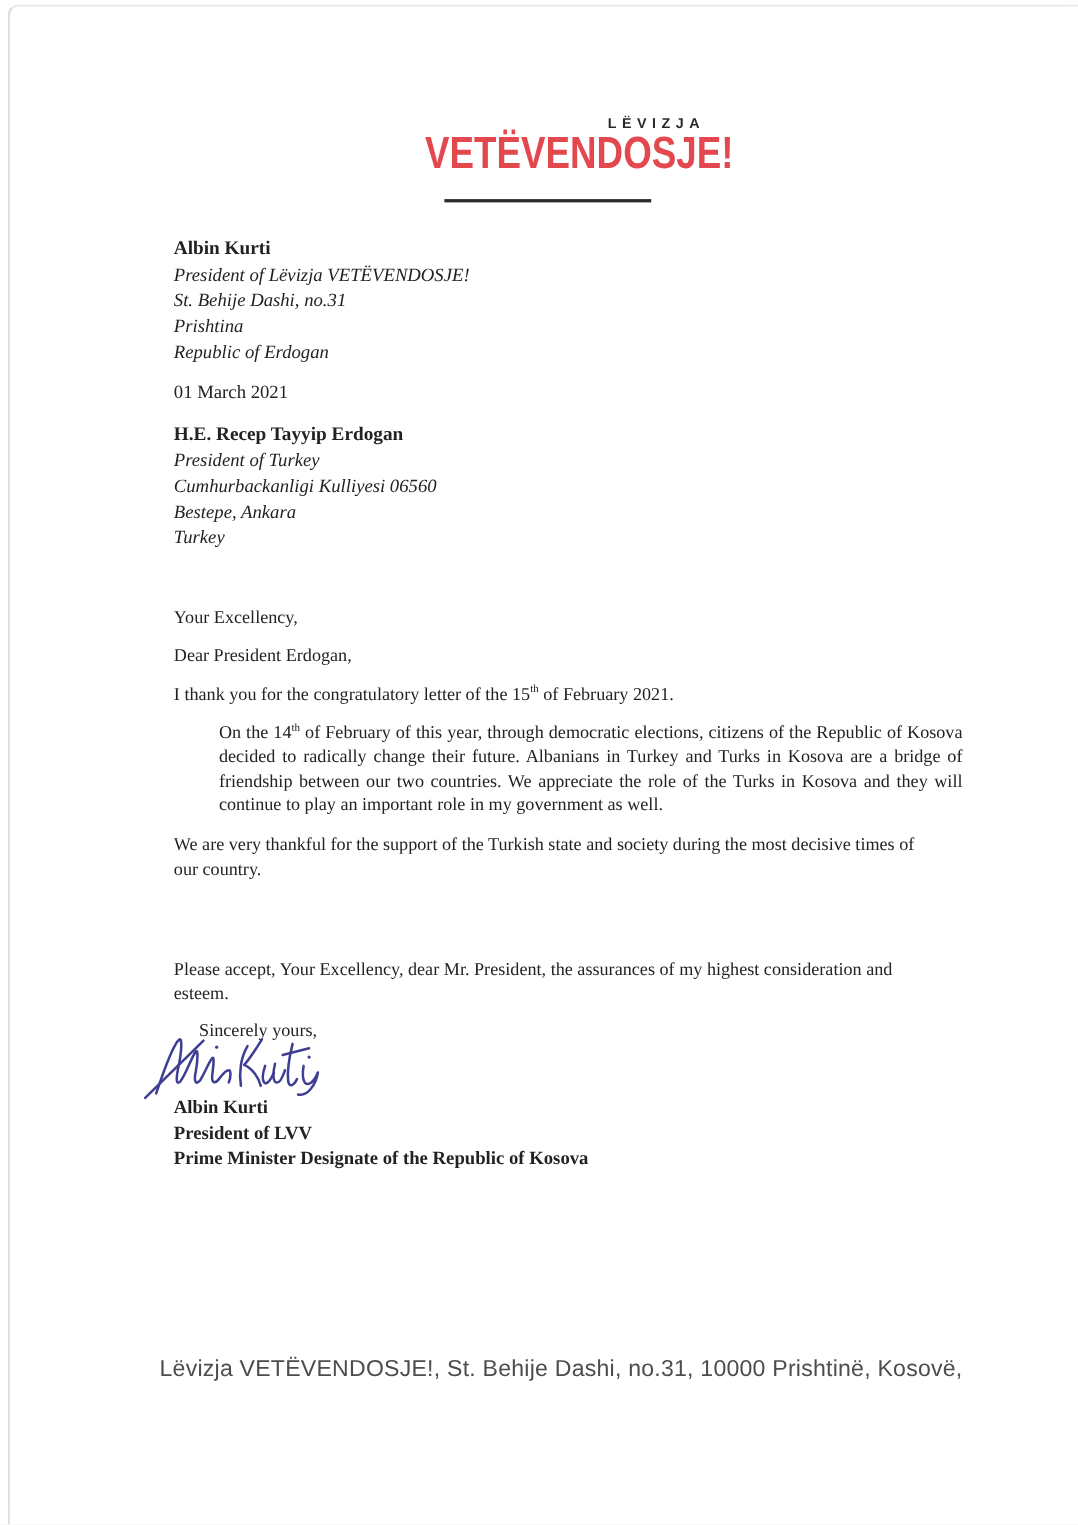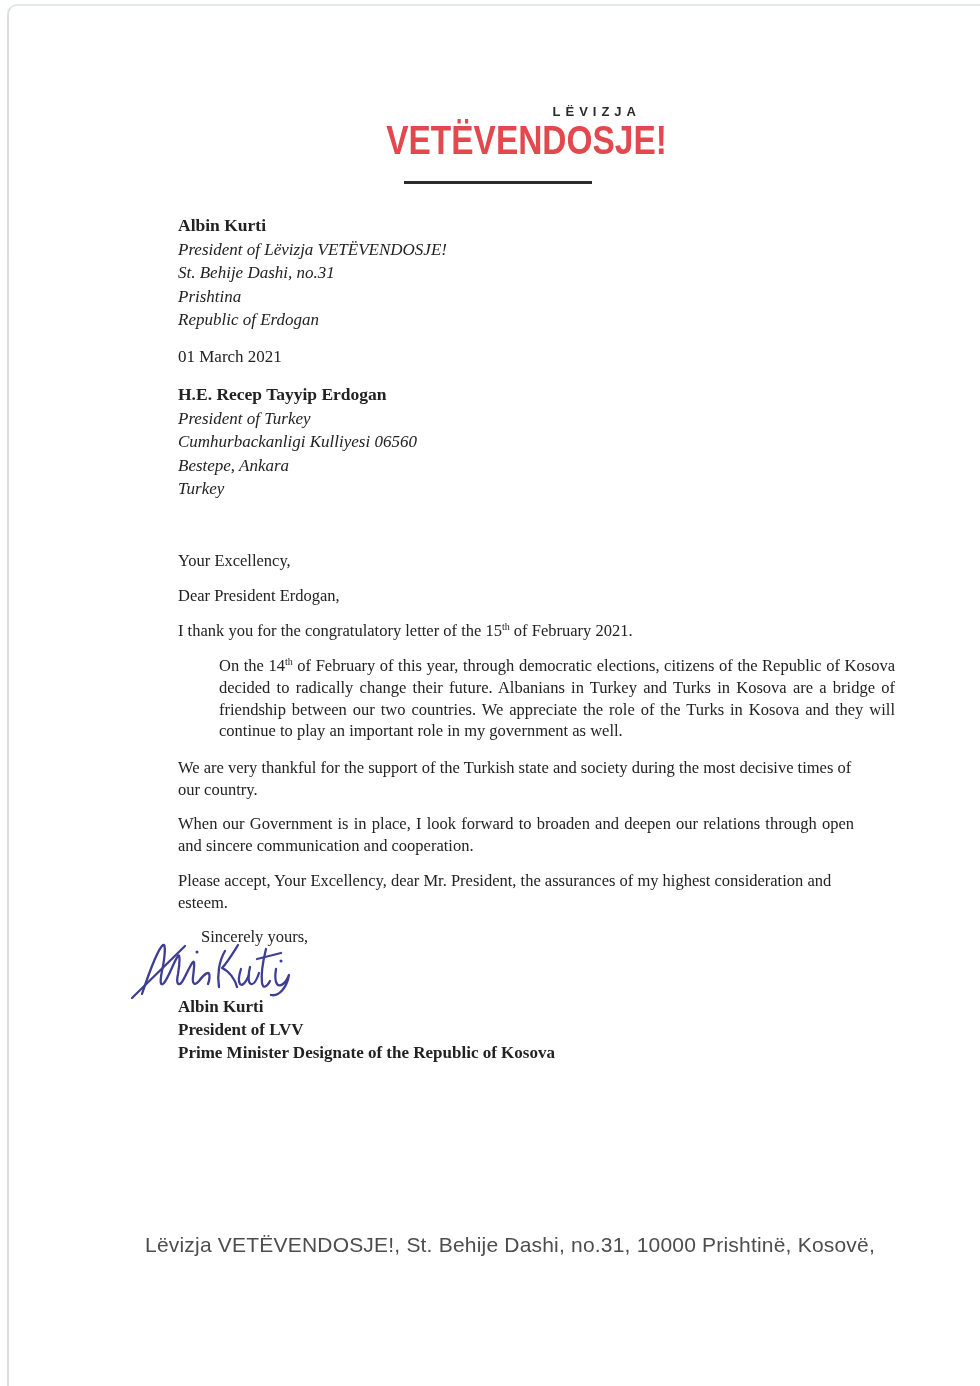--- a/index.html
+++ b/index.html
@@ -35,21 +35,21 @@
     font-size:38px; font-weight:bold; line-height:1.05;
     letter-spacing:0px; white-space:nowrap;
     transform:scale(0.88,1.08); transform-origin:top right;
   }
   .logo-divider {
     position:absolute; top:181px; left:404px; width:188px; height:3px;
     background:#2b2b2b;
   }
 
   
-  .blk { position:absolute; left:178px; width:676px; font-size:16.5px; }
+  .blk { position:absolute; left:158px; width:676px; font-size:16.5px; }
 
   .sender    { top:214px; line-height:23.5px; font-size:17px; }
   .recipient { top:383px; line-height:23.5px; font-size:17px; }
   .name-line { font-weight:bold; font-size:17.5px; }
   .addr-line { font-style:italic; }
 
   .date-line { top:347px; font-size:17px; }
 
   .sal1 { top:551px; }
   .sal2 { top:586px; }
@@ -108,21 +108,20 @@
 
   <div class="blk sal1">Your Excellency,</div>
   <div class="blk sal2">Dear President Erdogan,</div>
 
   <div class="blk p1"><span>I thank you for the congratulatory letter of the 15</span><sup class="ord">th</sup><span> of February 2021.</span></div>
 
   <div class="blk p2"><span>On the 14</span><sup class="ord">th</sup><span> of February of this year, through democratic elections, citizens of the Republic of Kosova decided to radically change their future. Albanians in Turkey and Turks in Kosova are a bridge of friendship between our two countries. We appreciate the role of the Turks in Kosova and they will continue to play an important role in my government as well.</span></div>
 
   <div class="blk p3">We are very thankful for the support of the Turkish state and society during the most decisive times of our country.</div>
 
-  <div class="blk p4">When our Government is in place, I look forward to broaden and deepen our relations through open and sincere communication and cooperation.</div>
 
   <div class="blk p5">Please accept, Your Excellency, dear Mr. President, the assurances of my highest consideration and esteem.</div>
 
   <div class="blk closing">Sincerely yours,</div>
 
   <svg class="signature-svg" viewBox="0 0 182 68" fill="none" stroke="#3e3e92" stroke-width="2.3" stroke-linecap="round" stroke-linejoin="round">
     <path d="M4,62 L57,10"></path>
     <path d="M14,58 C22,34 30,13 35,9 C38,7 37,21 34,35 C32,45 32,51 36,47 C41,41 46,25 50,20 C52,17 52,27 50,38 C48,47 50,51 54,46 C58,40 62,29 65,26 C67,24 66,33 65,41 C64,48 67,50 71,45 C74,41 77,37 80,37 C82,37 82,43 80,48"></path>
     <circle cx="69" cy="16" r="1.5" fill="#3e3e92" stroke="none"></circle>
     <path d="M97,15 C91,25 89,39 91,51"></path>

